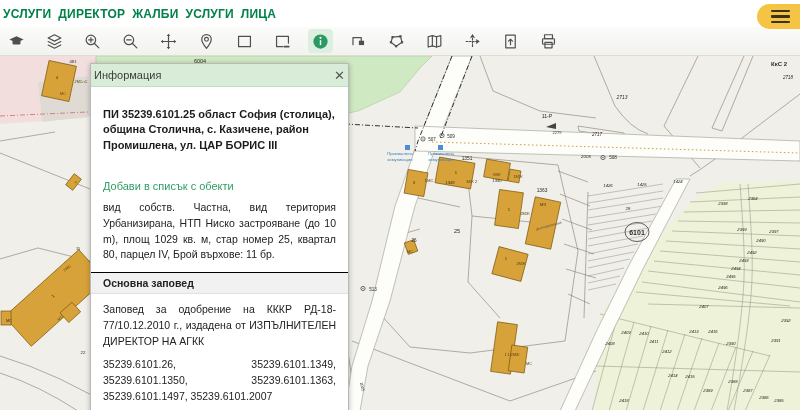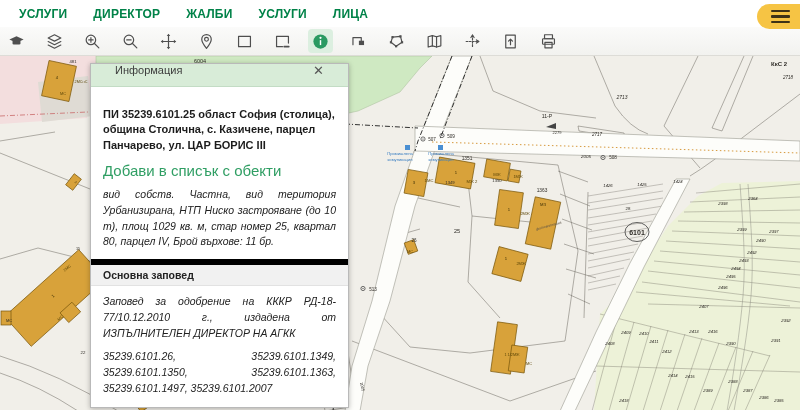--- a/index.html
+++ b/index.html
@@ -1,39 +1,39 @@
 <!DOCTYPE html>
 <html><head>
 <meta charset="utf-8">
 <style>
   html,body{margin:0;padding:0;}
   body{width:800px;height:410px;overflow:hidden;font-family:"Liberation Sans",sans-serif;background:#fff;position:relative;}
   
-  .nav{height:27px;background:#ffffff;display:flex;align-items:center;gap:26px;padding-left:19px;position:relative;}
+  .nav{height:27px;background:#ffffff;display:flex;align-items:center;gap:7px;padding-left:3px;position:relative;}
   .nav-item{color:#008248;font-weight:bold;font-size:12px;letter-spacing:.2px;white-space:nowrap;cursor:pointer;}
   .menu-pill{position:absolute;top:4px;right:-12px;width:55px;height:25px;border-radius:13px;background:#f6c444;display:flex;flex-direction:column;justify-content:center;gap:3px;padding-left:14px;box-sizing:border-box;}
   .menu-pill i{display:block;width:19px;height:2.6px;background:#3e3216;border-radius:1px;}
   
   .toolbar{height:28px;background:linear-gradient(#fbfbfa,#f2f2ef);border-bottom:1px solid #dddcd7;display:flex;align-items:center;gap:13px;padding-left:4px;}
   .tool{width:25px;height:24px;display:flex;align-items:center;justify-content:center;background:transparent;border:none;padding:0;cursor:pointer;border-radius:4px;}
   .tool svg{width:19px;height:19px;stroke:#4f4f4f;fill:none;stroke-width:1.5;stroke-linecap:round;stroke-linejoin:round;}
   .tool.active{background:#dcefe0;}
   
   .map{position:relative;width:800px;height:355px;background:#f1efe9;}
   .map svg.canvas{position:absolute;left:0;top:0;font-family:"Liberation Sans",sans-serif;}
   
   .popup{position:absolute;left:90px;top:7px;width:257px;background:#ffffff;border:1px solid #b9b9b9;box-shadow:0 1px 5px rgba(0,0,0,.28);z-index:5;}
-  .popup-header{background:#d8ecd8;border-bottom:1px solid #c3dcc5;height:22px;display:flex;justify-content:space-between;padding:0 24px;}
+  .popup-header{background:#d8ecd8;border-bottom:1px solid #c3dcc5;height:22px;display:flex;align-items:center;justify-content:space-between;padding:0 3px;}
   .popup-header .title{font-size:11px;color:#3c3c3c;}
   .popup-header .close{font-size:13px;color:#555;cursor:pointer;line-height:1;}
   .popup-body{padding:8px 0 10px 0;}
   .prop-title{margin:12px 12px 0 12px;font-size:11px;font-weight:bold;color:#1c1c1c;line-height:1.4;}
-  .add-link{display:block;margin:9px 12px 0 12px;font-size:15px;color:#2f9e63;text-decoration:none;cursor:pointer;}
-  .para{margin:8px 12px 0 12px;font-size:10.5px;color:#222;line-height:1.5;text-align:justify;font-style:italic;}
-  .sec{margin-top:9px;padding:4px 12px;background:#f1f1f1;border-top:6px solid #000000;border-bottom:1px solid #e2e2e2;font-size:10.5px;font-weight:bold;color:#222;}
+  .add-link{display:block;margin:27px 12px 0 12px;font-size:11px;color:#2f9e63;text-decoration:none;cursor:pointer;}
+  .para{margin:8px 12px 0 12px;font-size:10.5px;color:#222;line-height:1.5;text-align:justify;}
+  .sec{margin-top:9px;padding:4px 12px;background:#f1f1f1;border-top:1px solid #000000;border-bottom:1px solid #e2e2e2;font-size:10.5px;font-weight:bold;color:#222;}
 </style>
 </head>
 <body>
 
 <div class="nav">
   <span class="nav-item">УСЛУГИ</span>
   <span class="nav-item">ДИРЕКТОР</span>
   <span class="nav-item">ЖАЛБИ</span>
   <span class="nav-item">УСЛУГИ</span>
   <span class="nav-item">ЛИЦА</span>
@@ -343,21 +343,21 @@
         <text x="9" y="266" font-size="3.8" fill="#2e2b26" text-anchor="middle">МС</text>
       </g>
 </svg>
 
   <div class="popup">
     <div class="popup-header">
       <span class="title">Информация</span>
       <span class="close">✕</span>
     </div>
     <div class="popup-body">
-      <p class="prop-title">ПИ 35239.6101.25 област София (столица), община Столична, с. Казичене, парцел Панчарево, ул. ЦАР БОРИС III</p>
+      <p class="prop-title">ПИ 35239.6101.25 област София (столица), община Столична, с. Казичене, район Промишлена, ул. ЦАР БОРИС III</p>
       <a class="add-link">Добави в списък с обекти</a>
       <p class="para">вид собств. Частна, вид територия Урбанизирана, НТП Ниско застрояване (до 10 m), площ 1029 кв. м, стар номер 25, квартал 80, парцел IV, Брой върхове: 11 бр.</p>
       <div class="sec">Основна заповед</div>
       <p class="para">Заповед за одобрение на КККР РД-18-77/10.12.2010 г., издадена от ИЗПЪЛНИТЕЛЕН ДИРЕКТОР НА АГКК</p>
       <p class="para">35239.6101.26,  35239.6101.1349,  35239.6101.1350, 35239.6101.1363, 35239.6101.1497, 35239.6101.2007</p>
     </div>
   </div>
 </div>
 
 </body></html>

